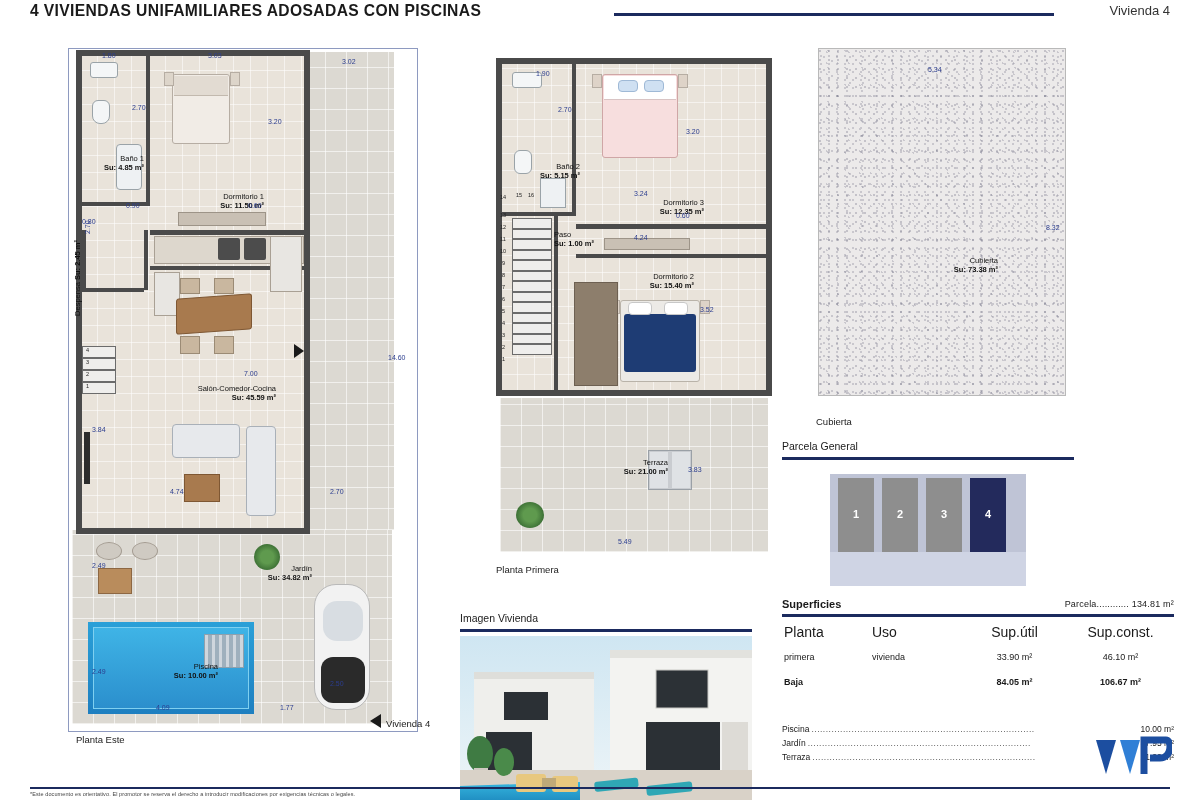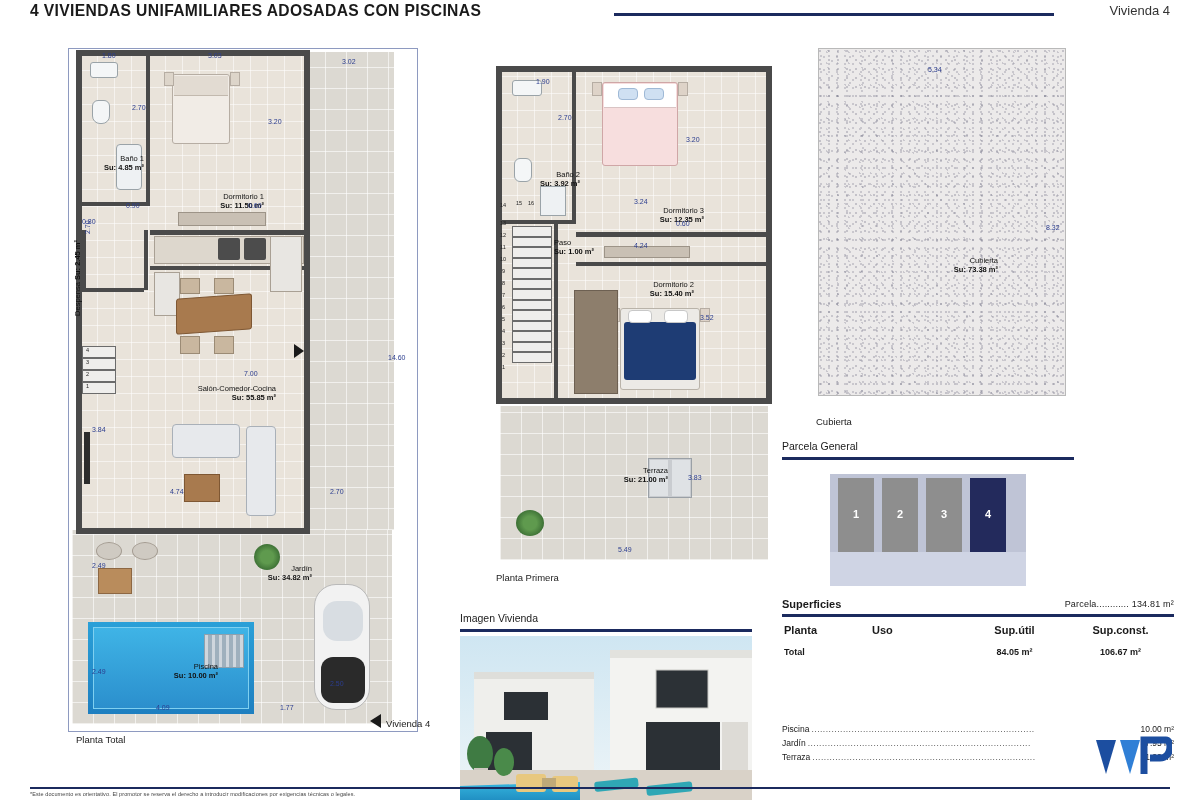--- a/index.html
+++ b/index.html
@@ -100,21 +100,21 @@
   
   #superficies { position:absolute; left:782px; top:598px; width:392px; }
   #sup-title { position:absolute; left:0; top:0; font-size:11px; font-weight:bold; }
   #sup-parcela { position:absolute; right:0; top:1px; font-size:9px; letter-spacing:.2px; }
   #sup-rule { position:absolute; left:0; top:16px; width:392px; height:2.5px; background:#1b2a5e; }
 
   #sup-table { position:absolute; left:0; top:22px; width:392px; border-collapse:collapse; }
   #sup-table th, #sup-table td {
     font-size:9px; text-align:left; padding:4px 2px; font-weight:normal;
   }
-  #sup-table th { font-weight:bold; font-size:11px; }
+  #sup-table th { font-weight:normal; font-size:14px; }
   #sup-table td.num, #sup-table th.num { text-align:center; }
   #sup-table tr.total td { font-weight:bold; }
   #sup-table col.c1 { width:88px; }
   #sup-table col.c2 { width:92px; }
   #sup-table col.c3 { width:105px; }
 
   #sup-extra { position:absolute; left:0; top:126px; width:392px; }
   .sup-extra-row {
     font-size:8.5px; display:flex; align-items:baseline;
     margin-bottom:4px; white-space:nowrap;
@@ -252,21 +252,21 @@
   <div class="roomlbl" style="left:10px; top:110px; width:66px;">
     <span>Baño 1</span><br><b>Su: 4.85 m²</b>
   </div>
   <div class="roomlbl" style="left:104px; top:148px; width:92px;">
     <span>Dormitorio 1</span><br><b>Su: 11.50 m²</b>
   </div>
   <div class="roomlbl" style="left:6px; top:196px; width:14px; line-height:1.15; writing-mode:vertical-rl; transform:rotate(180deg); text-align:left;">
     <span>Despensa</span> <b>Su: 2.45 m²</b>
   </div>
   <div class="roomlbl" style="left:52px; top:340px; width:156px;">
-    <span>Salón-Comedor-Cocina</span><br><b>Su: 55.85 m²</b>
+    <span>Salón-Comedor-Cocina</span><br><b>Su: 45.59 m²</b>
   </div>
   <div class="roomlbl" style="left:148px; top:520px; width:96px;">
     <span>Jardín</span><br><b>Su: 34.82 m²</b>
   </div>
   <div class="roomlbl" style="left:56px; top:618px; width:94px;">
     <span>Piscina</span><br><b>Su: 10.00 m²</b>
   </div>
 
   <div class="dim" style="left:34px; top:8px;">1.80</div>
   <div class="dim" style="left:140px; top:8px;">3.03</div>
@@ -283,27 +283,27 @@
   <div class="dim" style="left:176px; top:326px;">7.00</div>
   <div class="dim" style="left:24px; top:382px;">3.84</div>
   <div class="dim" style="left:24px; top:518px;">2.49</div>
   <div class="dim" style="left:24px; top:624px;">2.49</div>
   <div class="dim" style="left:88px; top:660px;">4.09</div>
   <div class="dim" style="left:212px; top:660px;">1.77</div>
   <div class="dim" style="left:262px; top:636px;">2.50</div>
 
   <div class="tri" style="left:226px; top:300px; border-right-color:#1a1a1a; border-right-width:10px; transform:rotate(180deg);"></div>
 
-  <div class="plan-caption" style="left:8px; top:690px;">Planta Total</div>
+  <div class="plan-caption" style="left:8px; top:690px;">Planta Este</div>
 
   <div class="tri" style="left:302px; top:670px;"></div>
   <div class="plan-caption" style="left:318px; top:674px; font-size:9.5px;">Vivienda 4</div>
 </div>
 
-<div id="planta-primera" style="position:absolute; left:492px; top:60px; width:290px; height:520px;">
+<div id="planta-primera" style="position:absolute; left:492px; top:52px; width:290px; height:520px;">
 
   <div class="floor tile-beige" style="left:8px; top:10px; width:268px; height:330px;"></div>
 
   <div class="floor tile-out" style="left:8px; top:346px; width:268px; height:154px;"></div>
 
   <div class="wall" style="left:4px; top:6px; width:276px; height:6px;"></div>
   <div class="wall" style="left:4px; top:338px; width:276px; height:6px;"></div>
   <div class="wall" style="left:4px; top:6px; width:6px; height:338px;"></div>
   <div class="wall" style="left:274px; top:6px; width:6px; height:338px;"></div>
 
@@ -364,21 +364,21 @@
   <div class="stair-num" style="left:10px; top:280px;">3</div>
   <div class="stair-num" style="left:10px; top:292px;">2</div>
   <div class="stair-num" style="left:10px; top:304px;">1</div>
 
   <div class="furn" style="left:156px; top:398px; width:44px; height:40px; background:#c9ccd0; border:1px solid #9aa0a6;"></div>
   <div class="furn" style="left:158px; top:400px; width:18px; height:36px; background:#dfe2e5;"></div>
   <div class="furn" style="left:180px; top:400px; width:18px; height:36px; background:#dfe2e5;"></div>
   <div class="furn" style="left:24px; top:450px; width:28px; height:26px; background:radial-gradient(circle,#5f9a4e 35%, #3f7337 70%); border-radius:50%;"></div>
 
   <div class="roomlbl" style="left:18px; top:110px; width:70px;">
-    <span>Baño 2</span><br><b>Su: 3.92 m²</b>
+    <span>Baño 2</span><br><b>Su: 5.15 m²</b>
   </div>
   <div class="roomlbl" style="left:118px; top:146px; width:94px;">
     <span>Dormitorio 3</span><br><b>Su: 12.35 m²</b>
   </div>
   <div class="roomlbl" style="left:62px; top:178px; width:52px; text-align:left;">
     <span>Paso</span><br><b>Su: 1.00 m²</b>
   </div>
   <div class="roomlbl" style="left:108px; top:220px; width:94px;">
     <span>Dormitorio 2</span><br><b>Su: 15.40 m²</b>
   </div>
@@ -491,22 +491,28 @@
       </colgroup>
     <thead>
       <tr>
         <th>Planta</th>
         <th>Uso</th>
         <th class="num">Sup.útil</th>
         <th class="num">Sup.const.</th>
       </tr>
     </thead>
     <tbody>
+      <tr style="height:26px;">
+        <td>primera</td>
+        <td>vivienda</td>
+        <td class="num">33.90 m²</td>
+        <td class="num">46.10 m²</td>
+      </tr>
       <tr class="total" style="height:24px;">
-        <td>Total</td>
+        <td>Baja</td>
         <td></td>
         <td class="num">84.05 m²</td>
         <td class="num">106.67 m²</td>
       </tr>
     </tbody>
   </table>
 
   <div id="sup-extra">
     <div class="sup-extra-row">
       <span class="k">Piscina</span>

